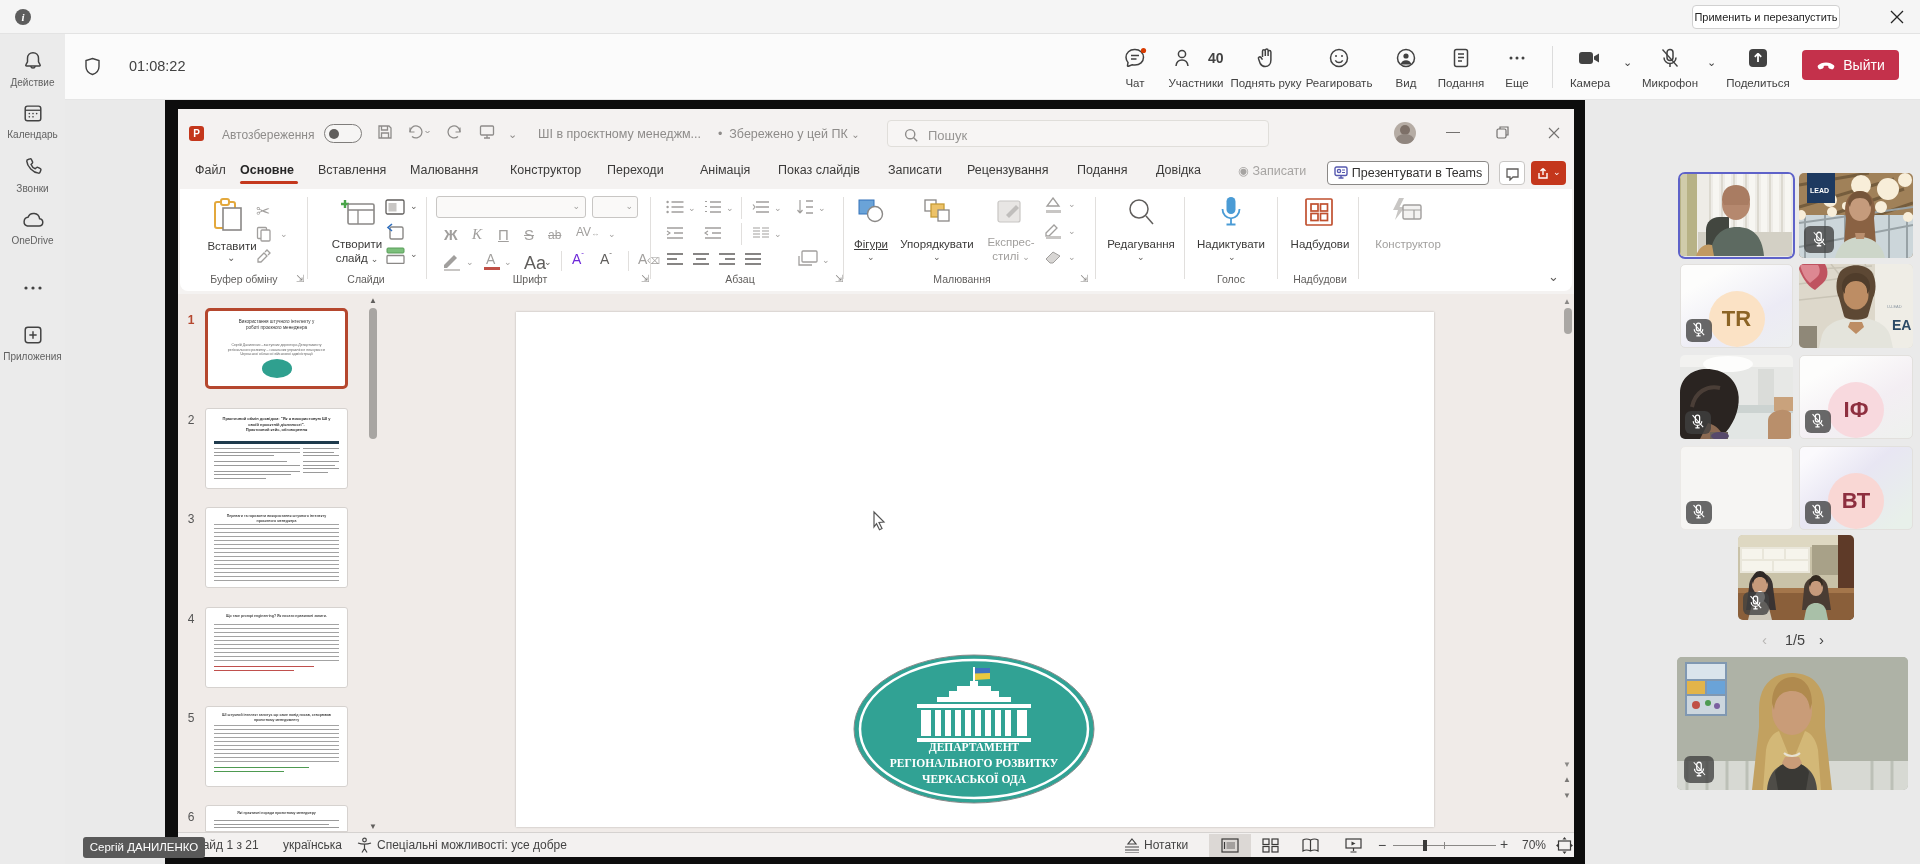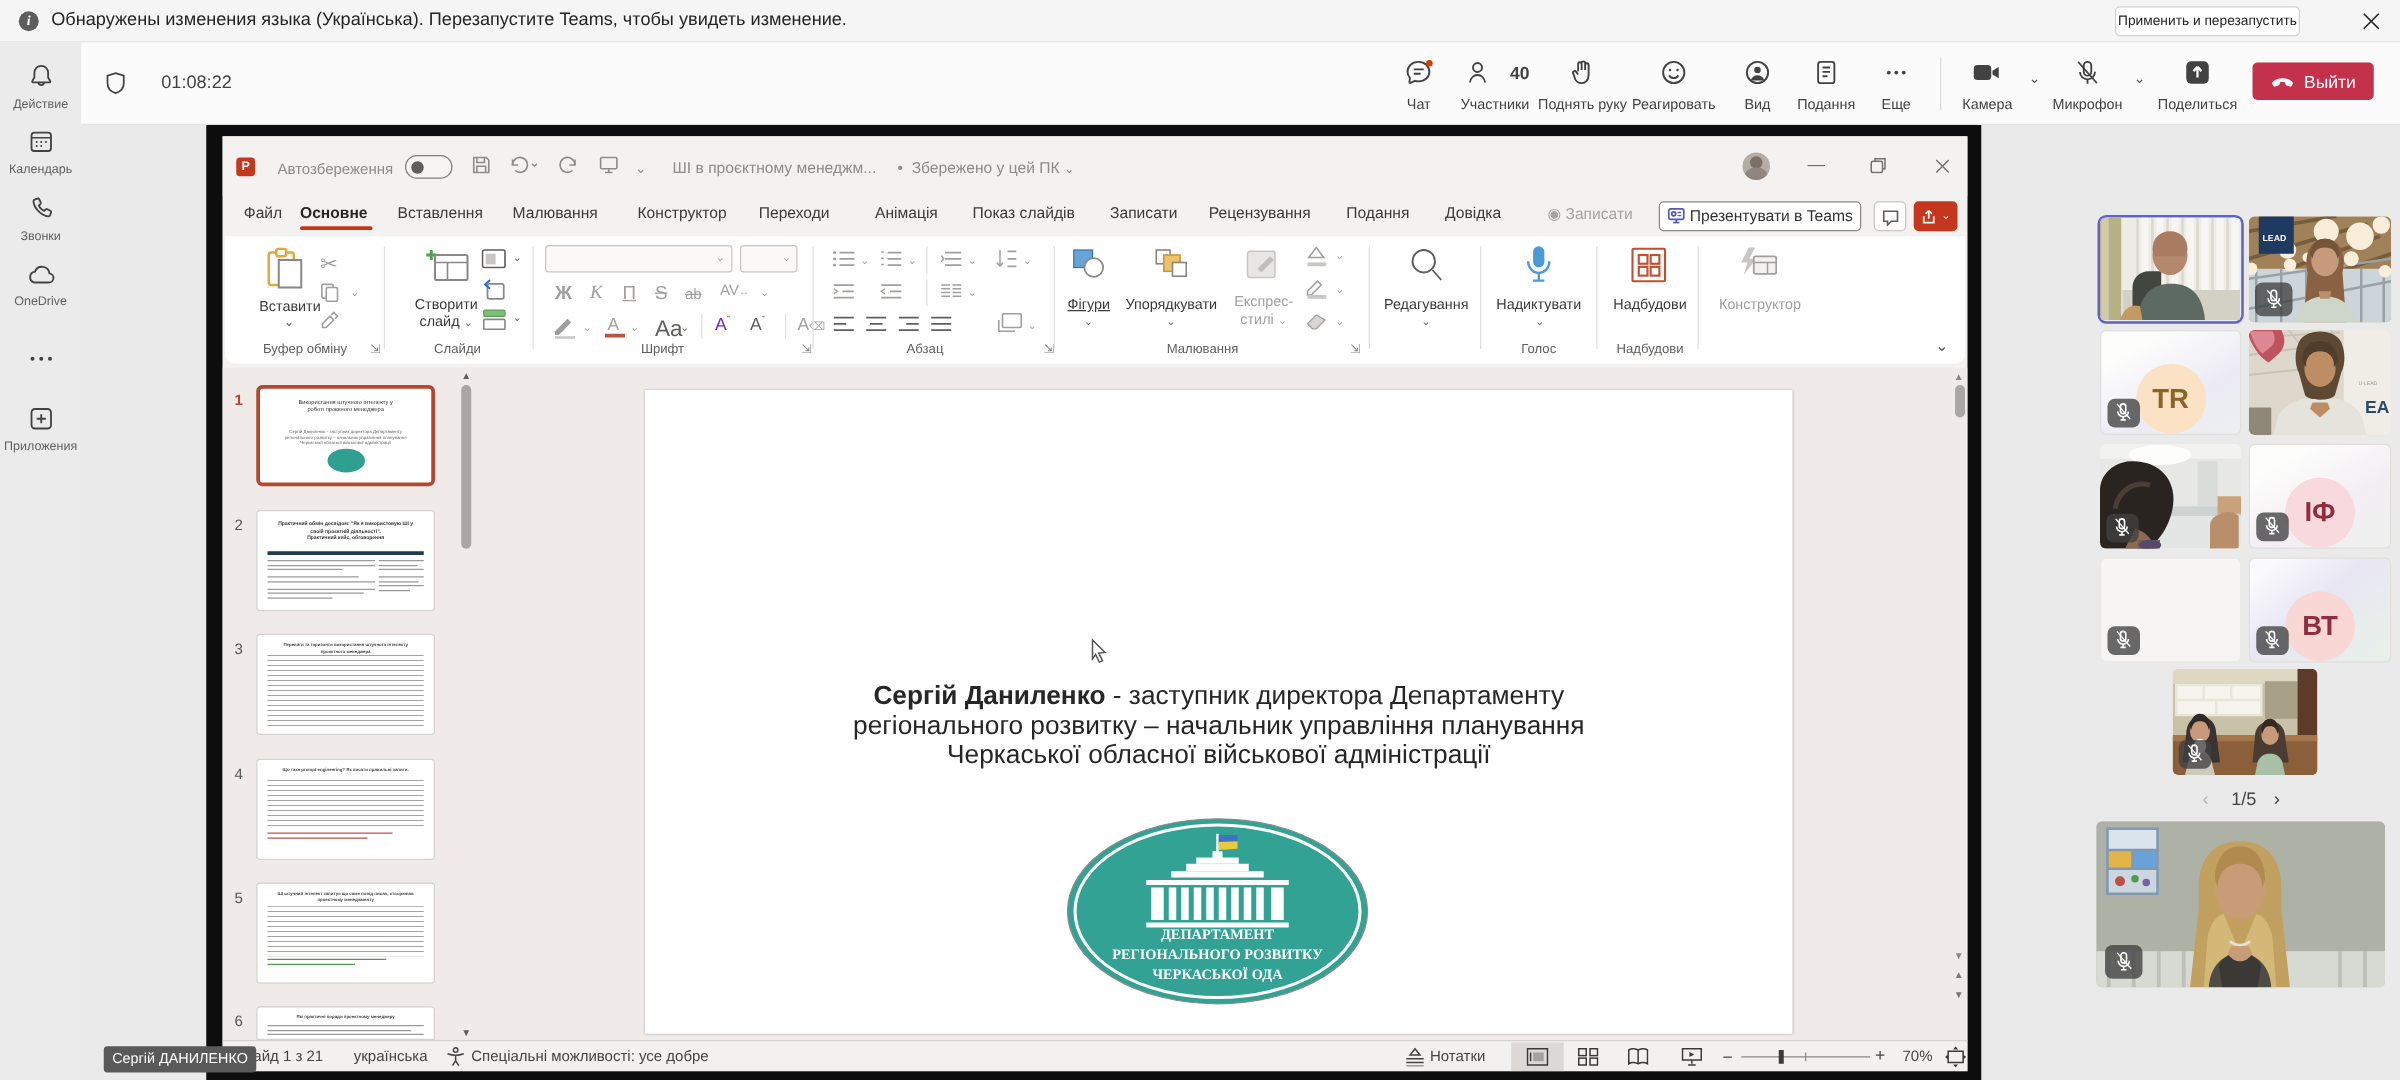--- a/index.html
+++ b/index.html
@@ -50,21 +50,20 @@
   .mute { position:absolute; left:5px; bottom:5px; width:26px; height:23px; background:rgba(64,64,64,.78); border-radius:6px; }
   .mute svg { position:absolute; left:4px; top:2px; }
   .initials { display:flex; align-items:flex-end; justify-content:center; width:100%; height:100%; }
   .icir { border-radius:50%; display:flex; align-items:center; justify-content:center; font-weight:bold; }
   .tl { background: repeating-linear-gradient(to bottom, #a3a3a3 0 1px, transparent 1px 4px); }
 </style>
 </head>
 <body>
 <div class="abs" id="banner">
   <div class="info">i</div>
-  <div class="txt">Обнаружены изменения языка (Українська). Перезапустите Teams, чтобы увидеть изменение.</div>
   <div class="btn">Применить и перезапустить</div>
   <svg class="x" style="position:absolute;left:1890px;top:10px;" width="14" height="14" viewBox="0 0 14 14" stroke="#242424" stroke-width="1.3">
       <path d="M1 1l12 12M13 1L1 13"></path>
     </svg>
 </div>
 <div class="abs" id="sidebar">
   <div class="sbitem" style="top:16px;">
     <svg width="22" height="22" viewBox="0 0 24 24" fill="none" stroke="#424242" stroke-width="1.6">
         <path d="M12 3c3.5 0 6 2.6 6 6v4l1.8 3.2c.3.5-.1 1.2-.7 1.2H4.9c-.6 0-1-.7-.7-1.2L6 13V9c0-3.4 2.5-6 6-6z"></path>
         <path d="M9.5 17.5c.3 1.3 1.3 2.2 2.5 2.2s2.2-.9 2.5-2.2"></path>
@@ -232,20 +231,27 @@
           <path d="M14 9a6 6 0 1 0-2 4.4"></path>
           <path d="M14 4.5V9H9.5" stroke-width="1.2"></path>
         </svg>
       <svg style="position:absolute;left:300px;top:14px;" width="18" height="18" viewBox="0 0 18 18" fill="none" stroke="#8e8c8a" stroke-width="1.3">
           <rect x="2.5" y="3" width="13" height="9" rx="1"></rect>
           <path d="M9 12v3M6 15h6"></path>
         </svg>
       <div style="position:absolute;left:330px;top:19px;color:#8e8c8a;font-size:11px;">⌄</div>
       <div style="position:absolute;left:360px;top:18px;font-size:12.5px;color:#8e8c8a;">ШІ в проєктному менеджм...</div>
       <div style="position:absolute;left:540px;top:18px;font-size:12.5px;color:#8e8c8a;">• &nbsp;Збережено у цей ПК <span style="font-size:10px;">⌄</span></div>
+      <div style="position:absolute;left:709px;top:11px;width:382px;height:27px;background:#f7f5f4;border:1px solid #e0deda;border-radius:4px;">
+        <svg style="position:absolute;left:16px;top:7px;" width="15" height="15" viewBox="0 0 15 15" fill="none" stroke="#8e8c8a" stroke-width="1.4">
+            <circle cx="6.2" cy="6.2" r="4.6"></circle>
+            <path d="M9.7 9.7l3.5 3.5"></path>
+          </svg>
+        <div style="position:absolute;left:40px;top:7px;font-size:13px;color:#979593;">Пошук</div>
+      </div>
       <div style="position:absolute;left:1216px;top:13px;width:22px;height:22px;border-radius:50%;background:#b5aca4;overflow:hidden;">
           <div style="position:absolute;left:6px;top:3px;width:10px;height:10px;border-radius:50%;background:#7d7068;"></div>
           <div style="position:absolute;left:2px;top:12px;width:18px;height:12px;border-radius:50%;background:#90867f;"></div>
         </div>
       <div style="position:absolute;left:1268px;top:14px;color:#73716f;font-size:14px;">—</div>
       <svg style="position:absolute;left:1318px;top:17px;" width="13" height="13" viewBox="0 0 13 13" fill="none" stroke="#73716f" stroke-width="1.2">
           <rect x="1" y="3" width="9" height="9" rx="1.5"></rect>
           <path d="M4 3V1h8v8h-2"></path>
         </svg>
       <svg style="position:absolute;left:1370px;top:18px;" width="12" height="12" viewBox="0 0 12 12" stroke="#73716f" stroke-width="1.1">
@@ -556,21 +562,20 @@
             <div style="height:1px;background:#9a9a9a;margin-bottom:2.5px;"></div>
           </div>
       </div>
 
       <div style="position:absolute;left:190px;top:0px;width:10px;height:538px;background:#f0ebe8;"></div>
       <div style="position:absolute;left:190px;top:2px;width:10px;height:10px;color:#605e5c;font-size:8px;text-align:center;">▲</div>
       <div style="position:absolute;left:191px;top:14px;width:8px;height:131px;background:#a8a5a2;border-radius:4px;"></div>
       <div style="position:absolute;left:190px;top:528px;width:10px;height:10px;color:#605e5c;font-size:8px;text-align:center;">▼</div>
 
       <div id="slide">
-        <div style="position:absolute;left:0px;top:233px;width:918px;text-align:center;font-size:21px;line-height:23.5px;color:#262626;"><b>Сергій Даниленко</b> - заступник директора Департаменту<br>регіонального розвитку – начальник управління планування<br>Черкаської обласної військової адміністрації</div>
         <svg style="position:absolute;left:355px;top:198px;" width="17" height="24" viewBox="0 0 17 24">
             <path d="M3 2l10 10-5 .5 3 6-2.5 1.2-3-6L3 17z" fill="#fff" stroke="#555" stroke-width="1.2"></path>
           </svg>
 
         <svg style="position:absolute;left:337px;top:342px;" width="242" height="150" viewBox="0 0 242 150">
           <ellipse cx="121" cy="75" rx="120" ry="74" fill="#31a294" stroke="#8a8a8a" stroke-width="1"></ellipse>
           <ellipse cx="121" cy="75" rx="114" ry="69" fill="none" stroke="#ffffff" stroke-width="2.5"></ellipse>
           <g fill="#fff">
             <rect x="120" y="13" width="2" height="15"></rect>
             <path d="M122 14h15v6l-15 1z" fill="#3f73c0"></path>

